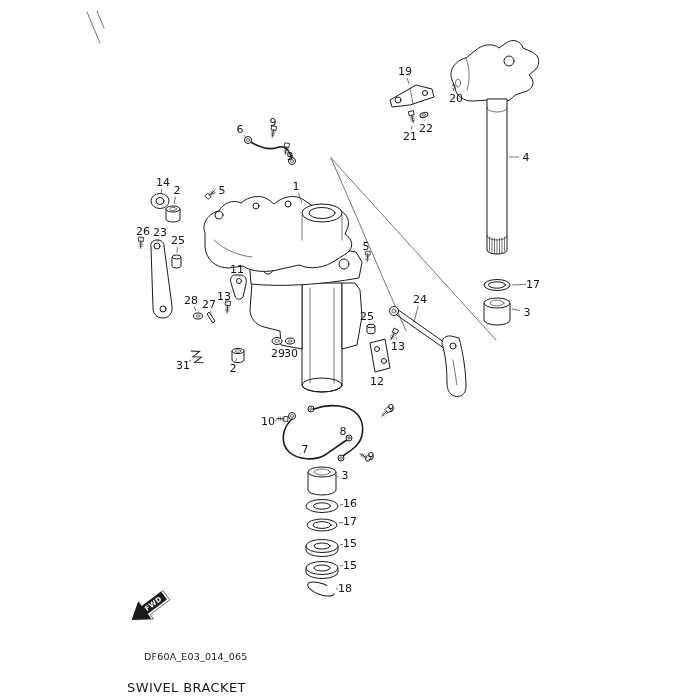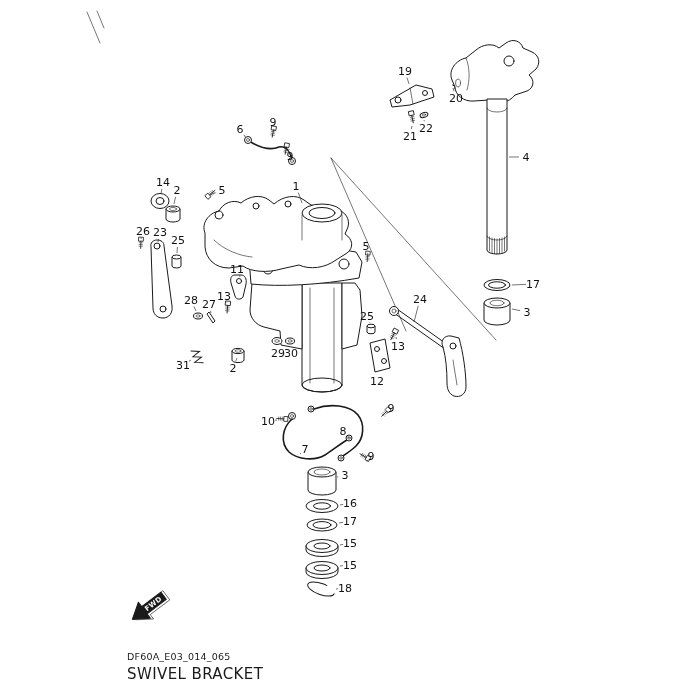--- a/index.html
+++ b/index.html
@@ -10,22 +10,22 @@
   .ln{fill:none;stroke:#1a1a1a;stroke-width:1;stroke-linecap:round;}
   .thin{fill:none;stroke:#1a1a1a;stroke-width:.6;stroke-linecap:round;}
   .cable{fill:none;stroke:#1a1a1a;stroke-width:1.6;stroke-linecap:round;}
   .leader{stroke:#3a3a3a;stroke-width:.7;}
   .callout{font-family:"DejaVu Sans",sans-serif;font-size:11px;fill:#111;
            text-anchor:middle;dominant-baseline:central;}
   .dark{fill:#1a1a1a;stroke:#1a1a1a;stroke-linejoin:round;}
   .fwd-text{font-family:"DejaVu Sans",sans-serif;font-size:7px;font-weight:bold;fill:#fff;
             text-anchor:middle;dominant-baseline:central;letter-spacing:.4px;}
   .footer{position:absolute;left:127px;top:651px;color:#1a1a1a;}
-  .footer .code{font-size:9.5px;letter-spacing:.2px;}
-  .footer .title{font-size:15px;margin-top:3px;letter-spacing:.4px;}
+  .footer .code{font-size:9.5px;letter-spacing:.2px;margin-left:17px;}
+  .footer .title{font-size:13px;margin-top:18px;letter-spacing:.4px;}
 </style>
 </head>
 <body>
 
 <div class="page">
 
   <svg width="700" height="700" viewBox="0 0 700 700">
     <defs>
       <g id="sym-bolt">
         <rect x="-1" y="-3" width="5" height="6" class="part"></rect>

